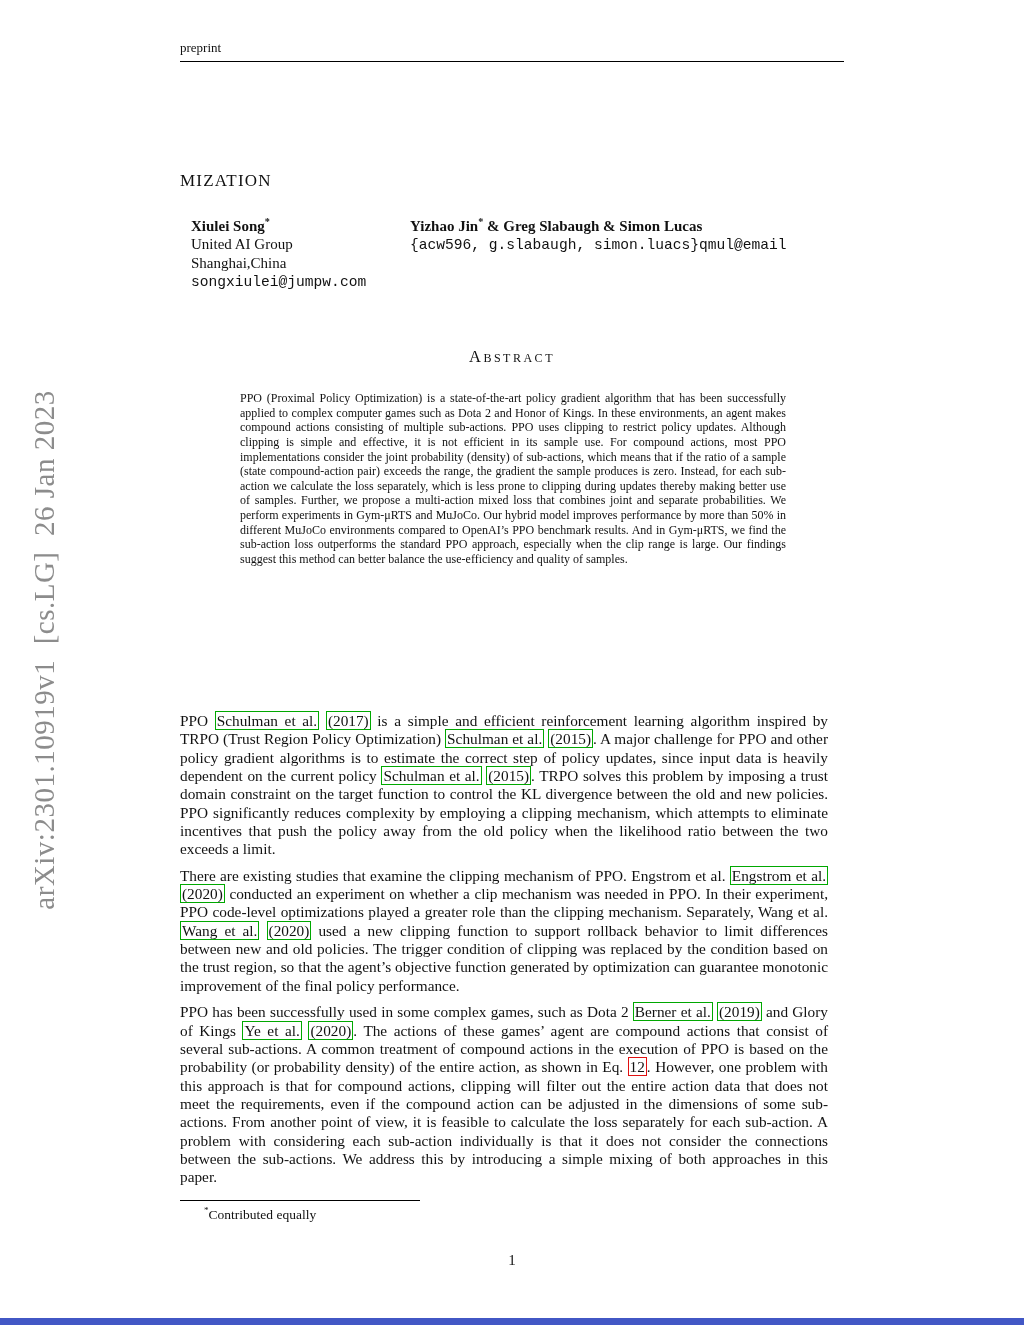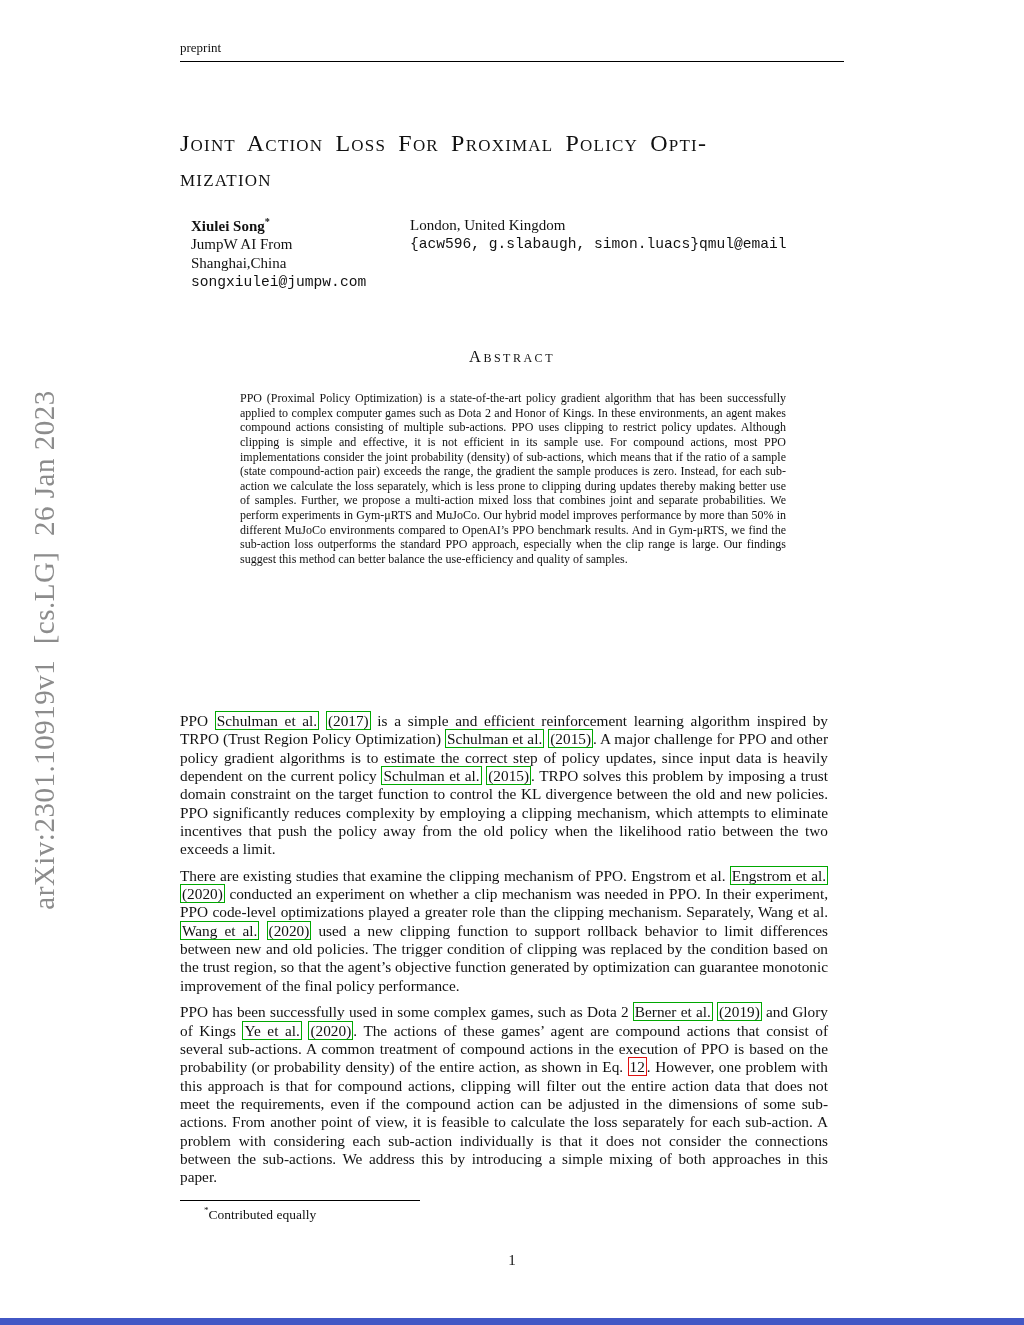--- a/index.html
+++ b/index.html
@@ -150,35 +150,37 @@
 
 <div class="page">
 
   <div class="arxiv-watermark">arXiv:2301.10919v1  [cs.LG]  26 Jan 2023</div>
 
   <div class="header">
     <span>preprint</span>
   </div>
 
   <h1 class="title">
-    <span>Joint Action Loss For Proximal Policy Opti-</span><br>
+    <br>
     <span>mization</span>
   </h1>
 
   <div class="authors">
     <div class="author-col-left">
       <div class="author-name">
         <span>Xiulei Song</span><sup>*</sup>
       </div>
-      <div class="author-line">JumpW AI From</div>
+      <div class="author-line">United AI Group</div>
       <div class="author-line">Shanghai,China</div>
       <div class="author-email">songxiulei@jumpw.com</div>
     </div>
     <div class="author-col-right">
-      <div class="author-line">London, United Kingdom</div>
+      <div class="author-name">
+        <span>Yizhao Jin</span><sup>*</sup><span> &amp; Greg Slabaugh &amp; Simon Lucas</span>
+      </div>
       <div class="author-email">{acw596, g.slabaugh, simon.luacs}qmul@email</div>
     </div>
   </div>
 
   <div class="abstract-heading">Abstract</div>
 
   <div class="abstract">PPO (Proximal Policy Optimization) is a state-of-the-art policy gradient algorithm that has been successfully applied to complex computer games such as Dota 2 and Honor of Kings. In these environments, an agent makes compound actions consisting of multiple sub-actions. PPO uses clipping to restrict policy updates. Although clipping is simple and effective, it is not efficient in its sample use. For compound actions, most PPO implementations consider the joint probability (density) of sub-actions, which means that if the ratio of a sample (state compound-action pair) exceeds the range, the gradient the sample produces is zero. Instead, for each sub-action we calculate the loss separately, which is less prone to clipping during updates thereby making better use of samples. Further, we propose a multi-action mixed loss that combines joint and separate probabilities. We perform experiments in Gym-μRTS and MuJoCo. Our hybrid model improves performance by more than 50% in different MuJoCo environments compared to OpenAI’s PPO benchmark results. And in Gym-μRTS, we find the sub-action loss outperforms the standard PPO approach, especially when the clip range is large. Our findings suggest this method can better balance the use-efficiency and quality of samples.</div>
 
   <div class="body">
     <p class="para"><span class="seg-plain">PPO </span><span class="seg-cite">Schulman et al.</span><span class="seg-plain"> </span><span class="seg-cite">(2017)</span><span class="seg-plain"> is a simple and efficient reinforcement learning algorithm inspired by TRPO (Trust Region Policy Optimization) </span><span class="seg-cite">Schulman et al.</span><span class="seg-plain"> </span><span class="seg-cite">(2015)</span><span class="seg-plain">. A major challenge for PPO and other policy gradient algorithms is to estimate the correct step of policy updates, since input data is heavily dependent on the current policy </span><span class="seg-cite">Schulman et al.</span><span class="seg-plain"> </span><span class="seg-cite">(2015)</span><span class="seg-plain">. TRPO solves this problem by imposing a trust domain constraint on the target function to control the KL divergence between the old and new policies. PPO significantly reduces complexity by employing a clipping mechanism, which attempts to eliminate incentives that push the policy away from the old policy when the likelihood ratio between the two exceeds a limit.</span></p>

